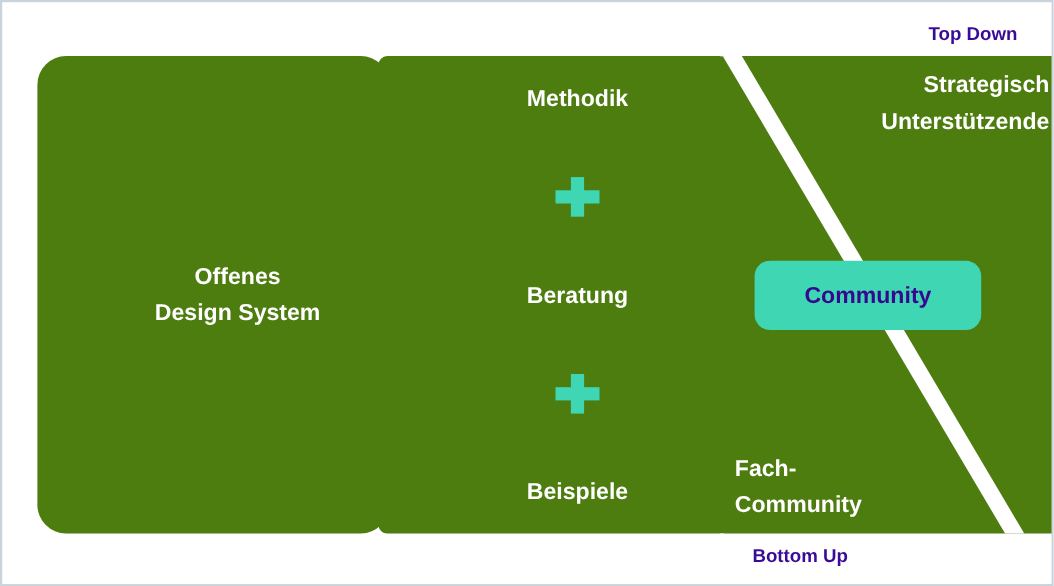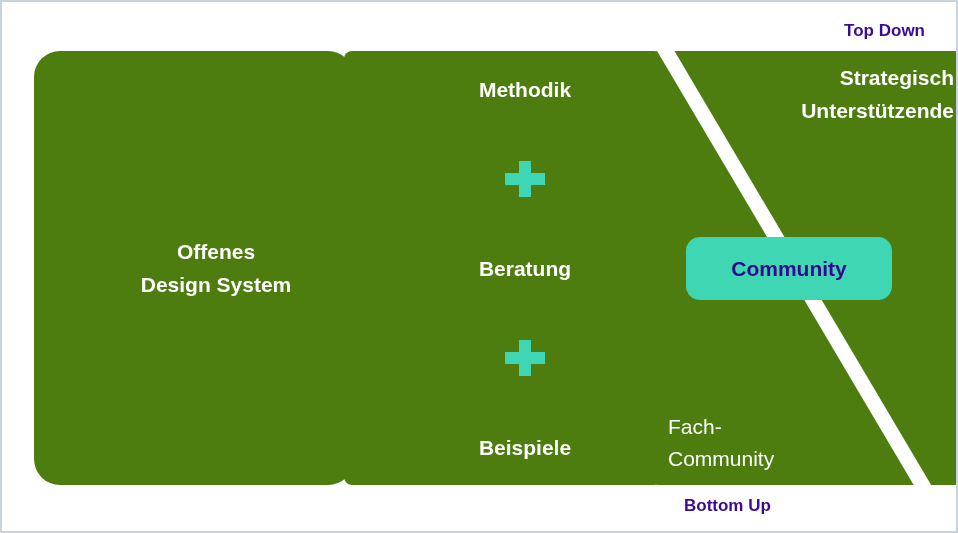--- a/index.html
+++ b/index.html
@@ -93,21 +93,21 @@
     font-size: 21px;
     font-weight: bold;
     line-height: 33px;
   }
   .fach-text {
     position: absolute;
     left: 17px;
     bottom: 10px;
     text-align: left;
     font-size: 21px;
-    font-weight: normal;
+    font-weight: bold;
     line-height: 32px;
   }
   .community-badge {
     position: absolute;
     left: 35px;
     top: 186px;
     width: 206px;
     height: 63px;
     background: #3fd7b3;
     border-radius: 14px;

